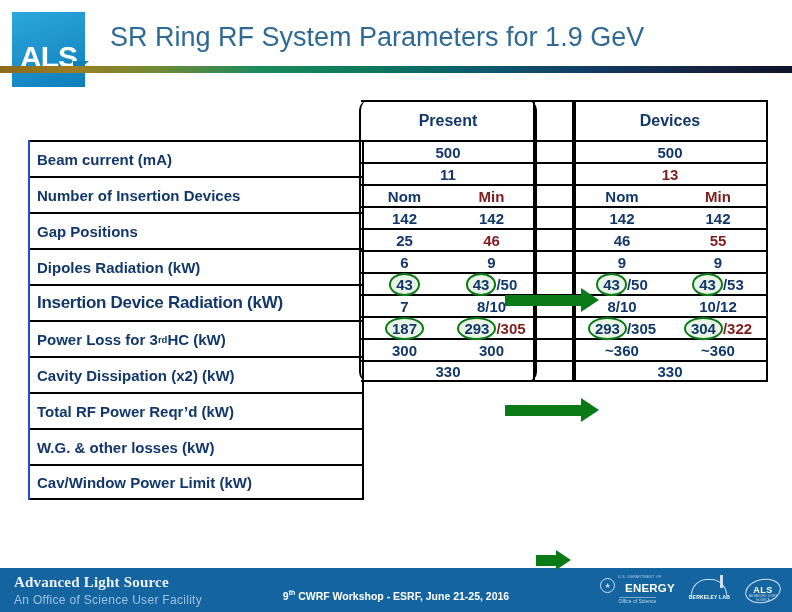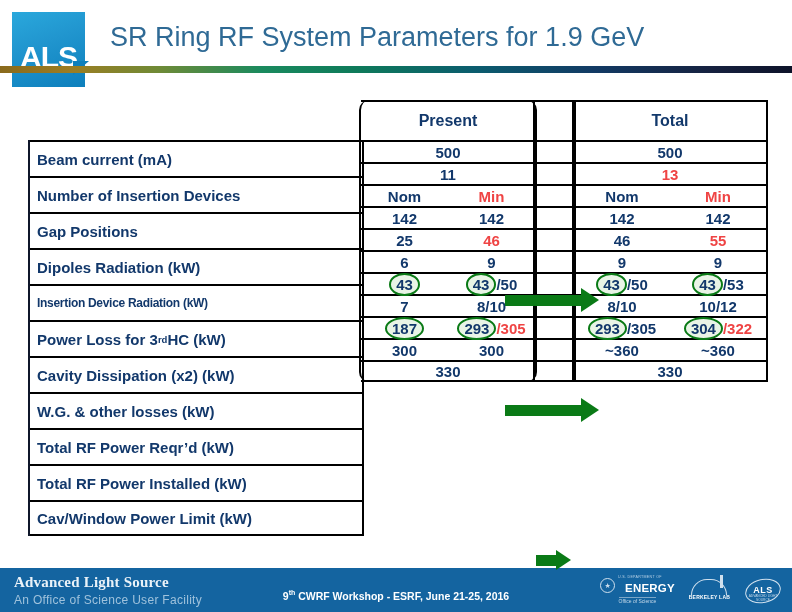--- a/index.html
+++ b/index.html
@@ -35,32 +35,32 @@
     position:absolute;left:110px;top:22px;width:660px;
     color:#2f6a95;font-size:27px;font-weight:normal;
     letter-spacing:0px;
   }
 
   
   #table-area{position:absolute;left:0;top:100px;width:792px;height:452px;}
 
   .lbl-col{
     position:absolute;left:28px;top:40px;width:332px;
-    border-left:2px solid #0f172a;border-right:2px solid #000;
+    border-left:2px solid #1d4ed8;border-right:2px solid #000;
   }
   .lbl-cell{
     height:36px;box-sizing:border-box;
     border-top:2px solid #000;
     display:flex;align-items:center;
     padding-left:7px;
     color:#12386b;font-size:15px;font-weight:bold;
     white-space:nowrap;
   }
   .lbl-cell:last-child{border-bottom:2px solid #000;}
-  .lbl-cell.squeeze{font-size:12px;letter-spacing:-0.3px;}
+  .lbl-cell.squeeze{font-size:17px;letter-spacing:-0.3px;}
 
   
   .grid{
     position:absolute;top:0;
     border-left:2px solid #000;border-right:2px solid #000;
   }
   #grid-present{left:359px;width:174px;border-radius:10px;}
   #grid-future{left:572px;width:192px;}
   #grid-gap{position:absolute;left:533px;top:0;width:39px;
     border-left:2px solid #000;border-right:2px solid #000;}
@@ -72,21 +72,21 @@
   .grow:last-child{border-bottom:2px solid #000;}
   .grow.hdr{height:40px;}
   .gc{
     flex:1 1 50%;height:100%;
     display:flex;align-items:center;justify-content:center;
     color:#12386b;font-size:15px;font-weight:bold;
     white-space:nowrap;position:relative;
   }
   .gc.full{flex:1 1 100%;}
   .hdr .gc{font-size:16px;}
-  .red{color:#ef4444;}
+  .red{color:#7f1d1d;}
 
   
   .circ{
     display:inline-block;position:relative;
     padding:1px 5px;
     border:2.5px solid #0a7a16;border-radius:50%;
     background:#e9f4e6;
     z-index:2;
   }
 
@@ -182,23 +182,22 @@
     <div class="lbl-cell">Number of Insertion Devices</div>
     <div class="lbl-cell">Gap Positions</div>
     <div class="lbl-cell">Dipoles Radiation (kW)</div>
     <div class="lbl-cell squeeze">Insertion Device Radiation (kW)</div>
     <div class="lbl-cell">
         <span>Power Loss for 3</span>
         <sup>rd</sup>
         <span> HC (kW)</span>
       </div>
     <div class="lbl-cell">Cavity Dissipation (x2) (kW)</div>
+    <div class="lbl-cell">Total RF Power Reqr’d (kW)</div>
     <div class="lbl-cell">W.G. &amp; other losses (kW)</div>
-    <div class="lbl-cell">Total RF Power Reqr’d (kW)</div>
-    <div class="lbl-cell">Total RF Power Installed (kW)</div>
     <div class="lbl-cell">Cav/Window Power Limit (kW)</div>
   </div>
 
   <div class="grid" id="grid-present">
     <div class="grow hdr">
       <div class="gc full">Present</div>
     </div>
     <div class="grow">
       <div class="gc full">500</div>
     </div>
@@ -262,21 +261,21 @@
     <div class="grow"></div>
     <div class="grow"></div>
     <div class="grow"></div>
     <div class="grow"></div>
     <div class="grow"></div>
     <div class="grow"></div>
   </div>
 
   <div class="grid" id="grid-future">
     <div class="grow hdr">
-      <div class="gc full">Total</div>
+      <div class="gc full">Devices</div>
     </div>
     <div class="grow">
       <div class="gc full">500</div>
     </div>
     <div class="grow">
       <div class="gc full red">13</div>
     </div>
     <div class="grow">
       <div class="gc">Nom</div>
       <div class="gc red">Min</div>

